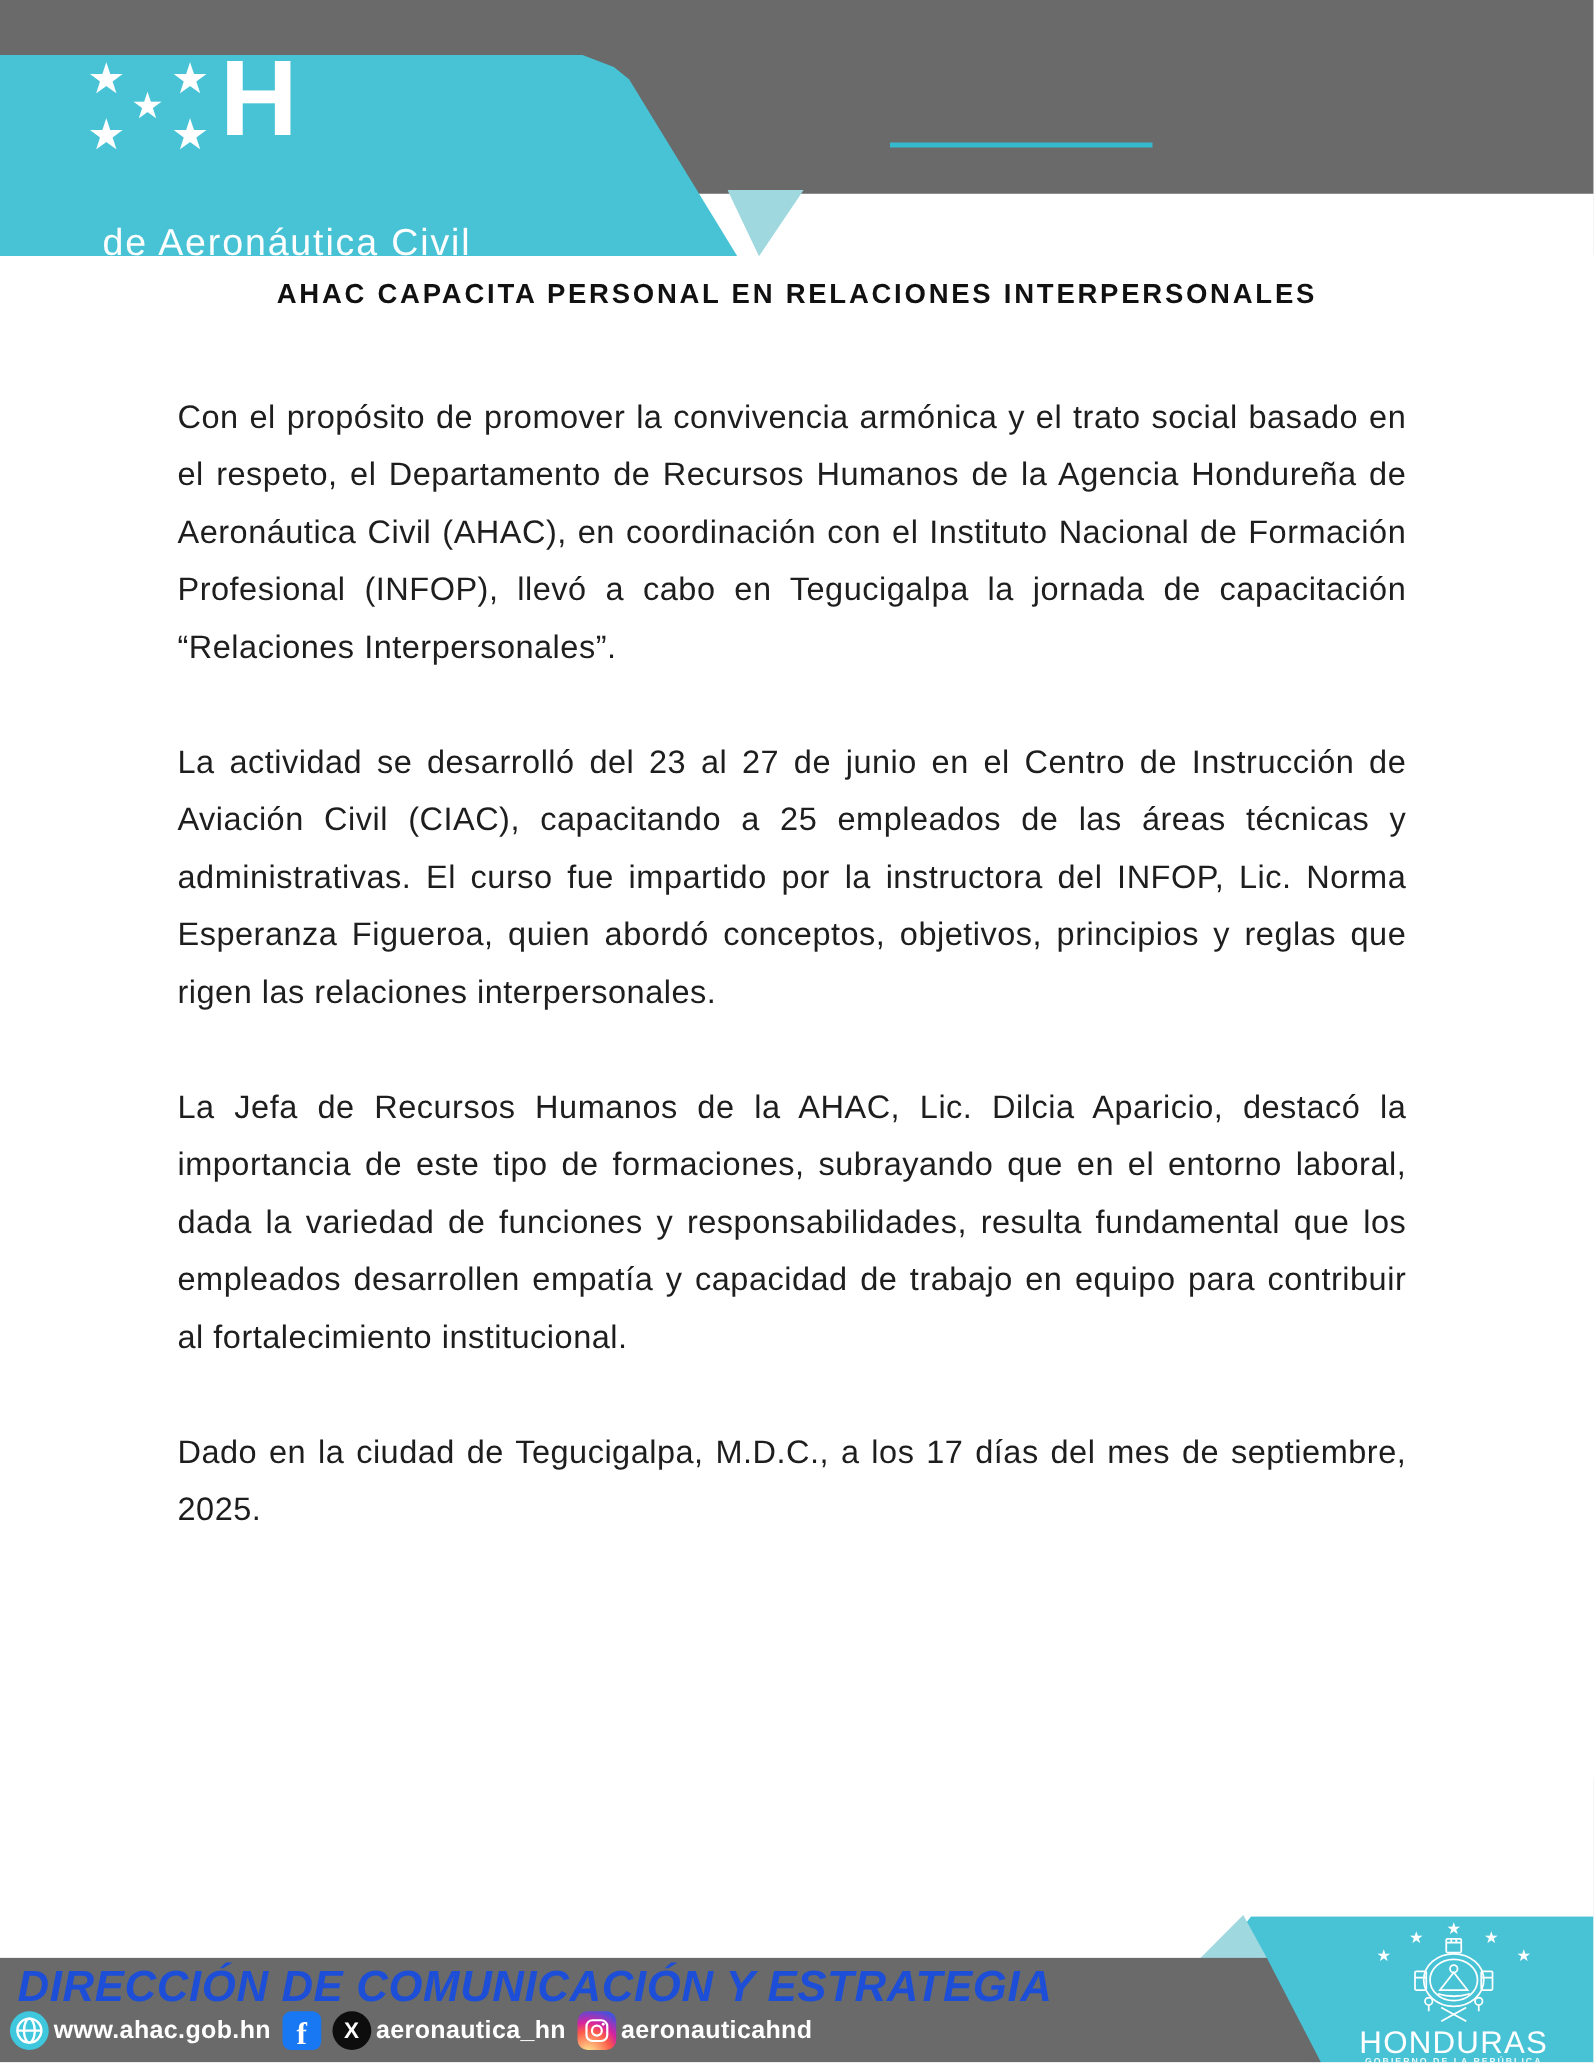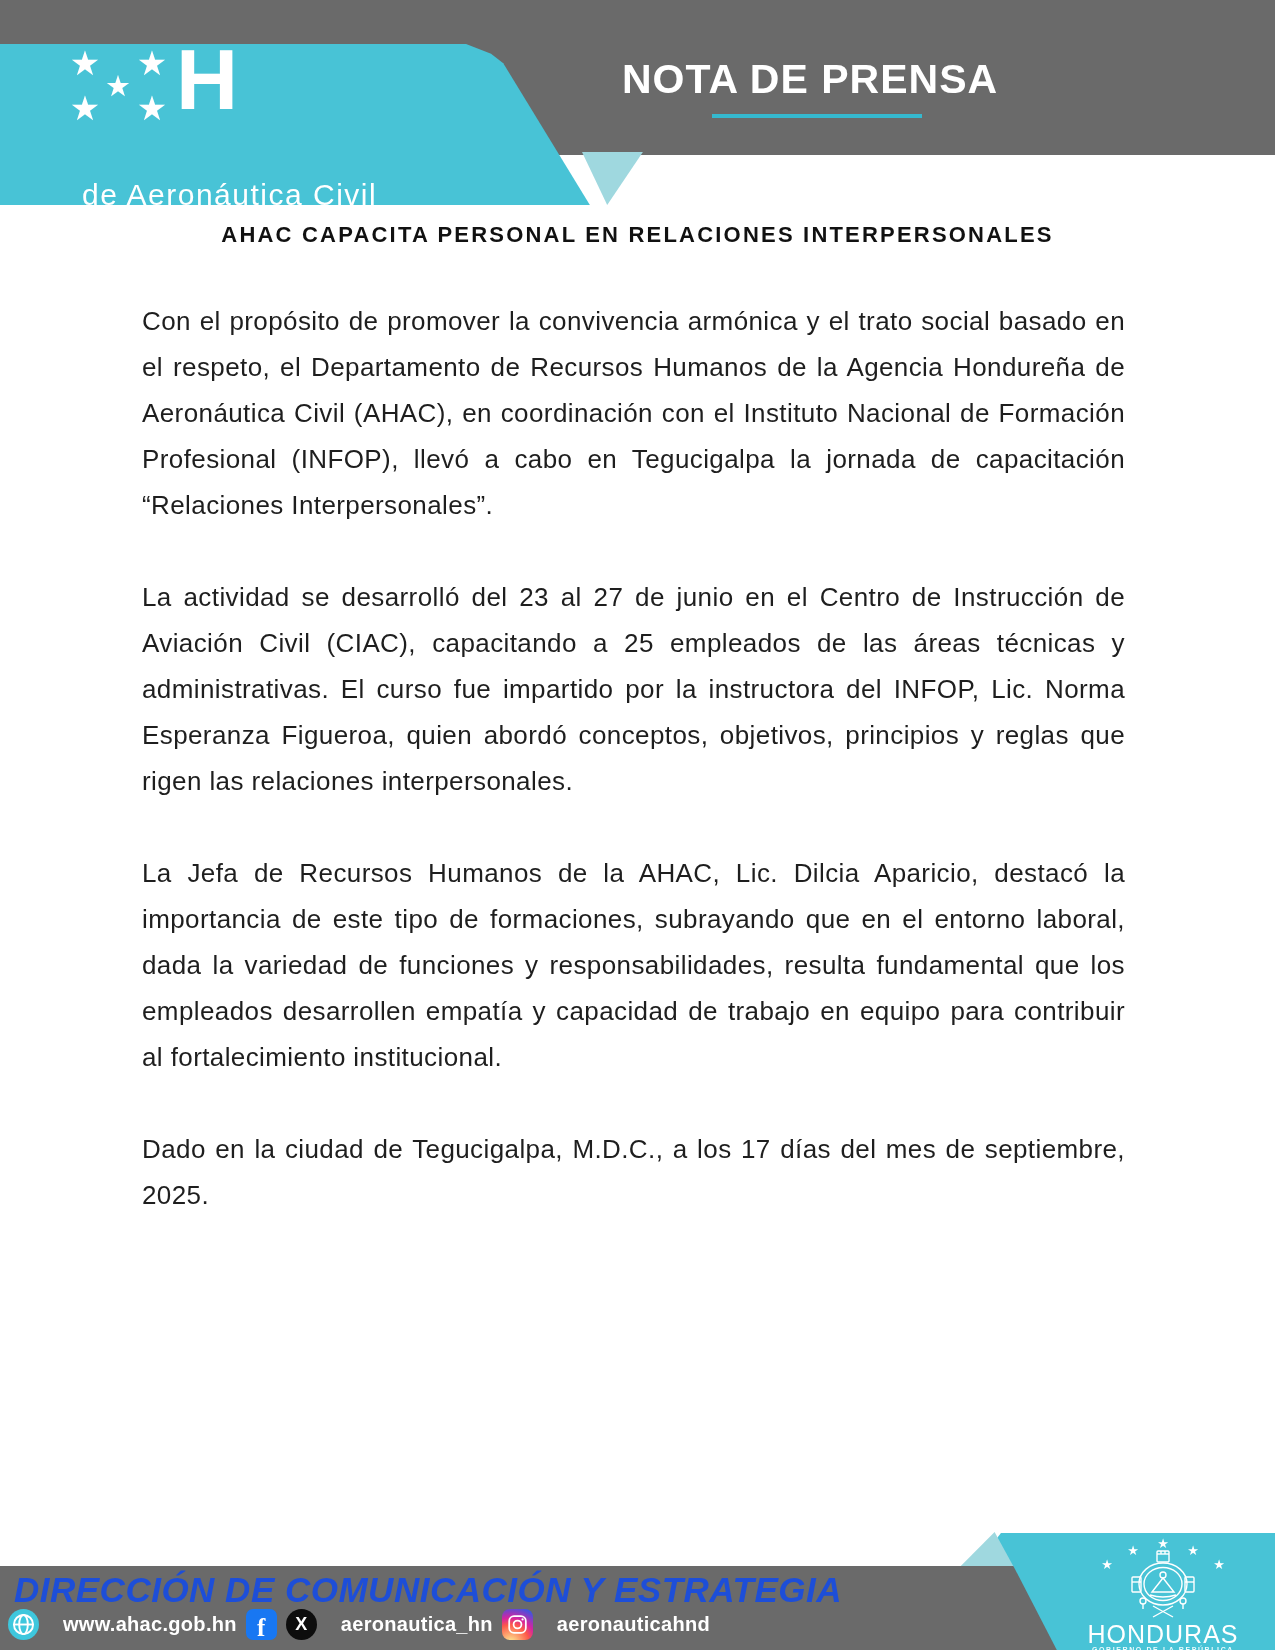--- a/index.html
+++ b/index.html
@@ -18,35 +18,35 @@
   .brand1{position:absolute;left:82px;top:106px;color:#fff;font-size:30px;letter-spacing:1.5px;}
   .brand2{position:absolute;left:82px;top:134px;color:#fff;font-size:30px;letter-spacing:1.5px;}
   .brand3{position:absolute;left:84px;top:166px;color:#eef9fa;font-size:17px;letter-spacing:.5px;}
   .nota{position:absolute;left:560px;top:56px;width:500px;text-align:center;color:#ffffff;
         font-size:41px;font-weight:bold;letter-spacing:1px;}
   .nota-underline{position:absolute;left:712px;top:114px;width:210px;height:4px;background:#35B9CF;}
 
   
   .doc-title{position:absolute;left:0;top:222px;width:1275px;margin:0;text-align:center;
         color:#111;font-size:22px;font-weight:bold;letter-spacing:2.2px;}
-  .doc-body{position:absolute;left:142px;top:298px;width:983px;color:#1e1e1e;
+  .doc-body{position:absolute;left:142px;top:310px;width:983px;color:#1e1e1e;
         font-size:26px;line-height:46px;text-align:justify;letter-spacing:.4px;}
   .doc-body p{margin:0 0 46px 0;}
 
   
   .ftr-teal{position:absolute;left:985px;top:1533px;width:290px;height:117px;background:#48C3D6;
         clip-path:polygon(2.4% 10%,5.5% 0,100% 0,100% 100%,21.4% 100%);}
   .ftr-light-tri{position:absolute;left:955px;top:1532px;width:60px;height:35px;background:#9FD8DF;
         clip-path:polygon(8% 100%,66% 0,98% 100%);}
   .ftr-gray{position:absolute;left:0;top:1566px;width:1060px;height:84px;background:#6A6A6A;
         clip-path:polygon(0 0,95.6% 0,99.7% 100%,0 100%);}
   .ftr-dept{position:absolute;left:14px;top:1570px;color:#1d4ed8;font-size:35px;font-weight:bold;
         font-style:italic;letter-spacing:.5px;white-space:nowrap;}
   .ftr-links{position:absolute;left:8px;top:1609px;display:flex;align-items:center;gap:9px;}
-  .ftr-link{display:flex;align-items:center;gap:24px;}
+  .ftr-link{display:flex;align-items:center;gap:4px;}
   .ftr-label{color:#fff;font-size:20px;font-weight:bold;letter-spacing:.3px;white-space:nowrap;}
   .ic{width:31px;height:31px;display:flex;align-items:center;justify-content:center;flex:0 0 auto;}
   .ic-globe{border-radius:50%;background:#3EC7DD;}
   .ic-fb{border-radius:7px;background:#1877F2;color:#fff;font-size:25px;font-weight:bold;
         font-family:"Liberation Serif",serif;line-height:1;padding-top:5px;box-sizing:border-box;}
   .ic-x{border-radius:50%;background:#0d0d0d;color:#fff;font-size:18px;font-weight:bold;}
   .ic-ig{border-radius:8px;background:radial-gradient(circle at 28% 110%,#fdf497 0%,#fd5949 45%,#d6249f 62%,#285AEB 95%);}
 
   
   .hn-logo{position:absolute;left:1083px;top:1536px;width:160px;height:114px;color:#fff;}
@@ -69,21 +69,20 @@
     <span class="star" style="left:85px;top:19px;">★</span>
     <span class="star" style="left:152px;top:19px;">★</span>
     <span class="star mid" style="left:118px;top:42px;">★</span>
     <span class="star" style="left:85px;top:64px;">★</span>
     <span class="star" style="left:152px;top:64px;">★</span>
     <span class="h-mono">H</span>
     <div class="brand2">de Aeronáutica Civil</div>
     <div class="brand3">Gobierno de la República</div>
   </div>
 
-  <div class="nota">NOTA DE PRENSA</div>
   <div class="nota-underline"></div>
 
   <h1 class="doc-title">AHAC CAPACITA PERSONAL EN RELACIONES INTERPERSONALES</h1>
 
   <div class="doc-body">
     <p>Con el propósito de promover la convivencia armónica y el trato social basado en el respeto, el Departamento de Recursos Humanos de la Agencia Hondureña de Aeronáutica Civil (AHAC), en coordinación con el Instituto Nacional de Formación Profesional (INFOP), llevó a cabo en Tegucigalpa la jornada de capacitación “Relaciones Interpersonales”.</p>
     <p>La actividad se desarrolló del 23 al 27 de junio en el Centro de Instrucción de Aviación Civil (CIAC), capacitando a 25 empleados de las áreas técnicas y administrativas. El curso fue impartido por la instructora del INFOP, Lic. Norma Esperanza Figueroa, quien abordó conceptos, objetivos, principios y reglas que rigen las relaciones interpersonales.</p>
     <p>La Jefa de Recursos Humanos de la AHAC, Lic. Dilcia Aparicio, destacó la importancia de este tipo de formaciones, subrayando que en el entorno laboral, dada la variedad de funciones y responsabilidades, resulta fundamental que los empleados desarrollen empatía y capacidad de trabajo en equipo para contribuir al fortalecimiento institucional.</p>
     <p>Dado en la ciudad de Tegucigalpa, M.D.C., a los 17 días del mes de septiembre, 2025.</p>
   </div>

